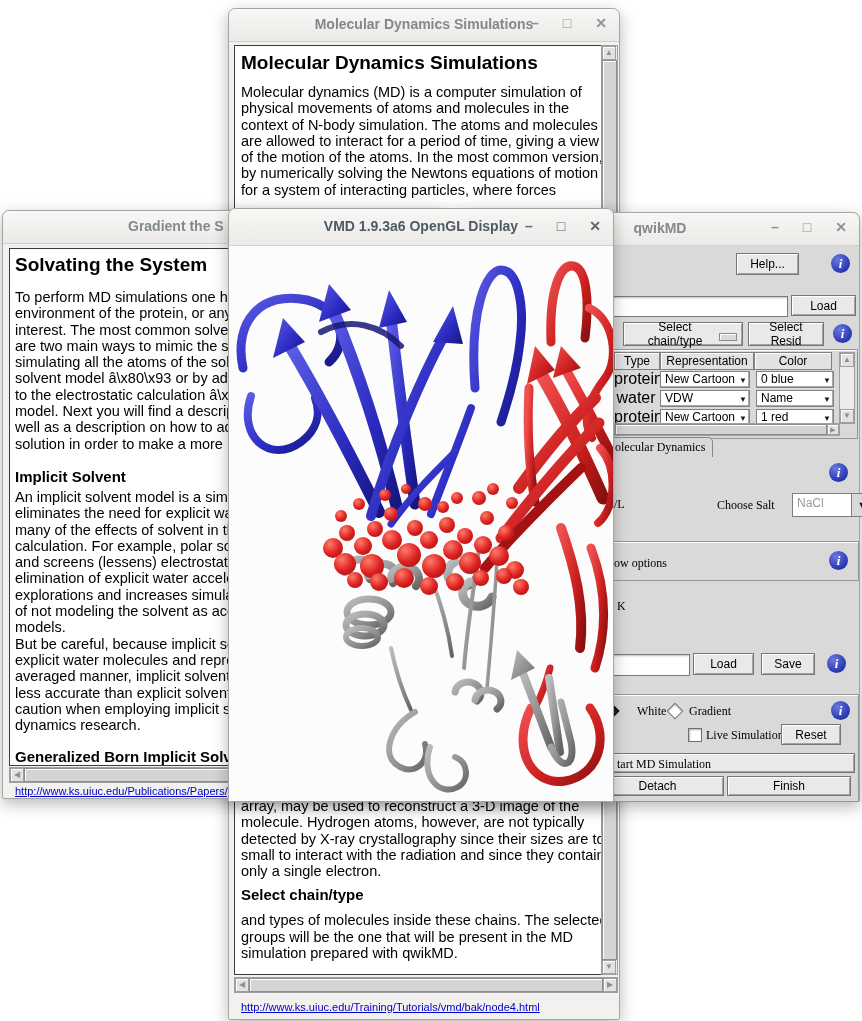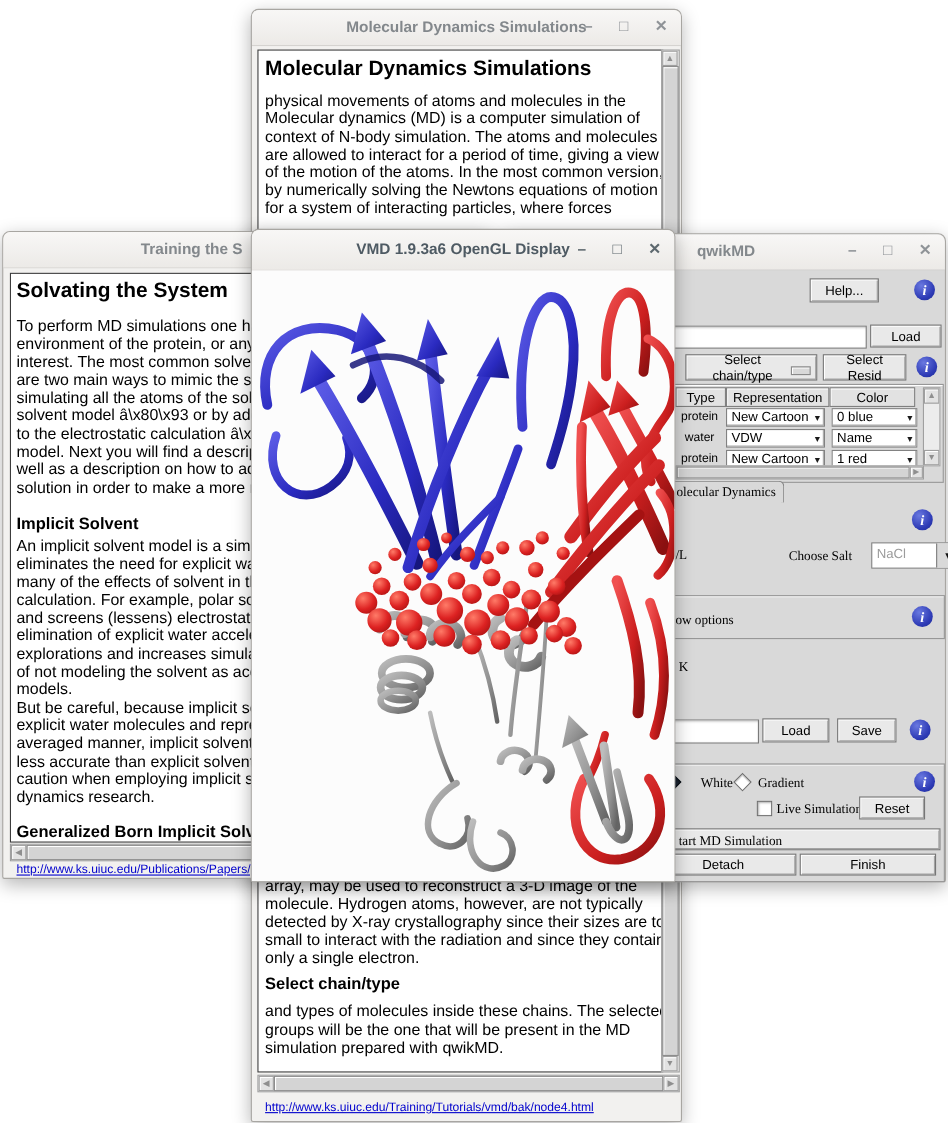--- a/index.html
+++ b/index.html
@@ -41,21 +41,21 @@
         color:#fff;font:italic bold 13px "Liberation Serif",serif;
         display:flex;align-items:center;justify-content:center;}
   .lbl{position:absolute;font-size:12px;white-space:nowrap;font-family:Liberation Serif, serif;}
   .frame{position:absolute;border:1px solid #979797;box-shadow:inset 1px 1px 0 #ffffff;}
   .tktab{position:absolute;background:#d9d9d9;border:1px solid #878787;border-bottom:none;
          border-radius:5px 5px 0 0;}
   .thead{position:relative;height:18px;}
   .hcell{position:absolute;top:0;height:16px;background:#e2e2e2;border:1px solid #808080;
          box-shadow:inset 1px 1px 0 #fff;text-align:center;font-size:12px;line-height:16px;}
   .trow{position:relative;height:19px;}
-  .tc{position:absolute;font-size:11px;line-height:18px;}
+  .tc{position:absolute;font-size:16px;line-height:18px;}
   .tc-type{left:2px;width:44px;text-align:center;}
   .optcell{position:absolute;top:1px;height:15px;background:#fff;border:1px solid #828282;
            box-shadow:inset -1px -1px 0 #aaa;font-size:12px;line-height:14px;padding-left:4px;
            white-space:nowrap;overflow:hidden;}
   .optcell .optarrow{position:absolute;right:2px;top:2px;font-size:8px;color:#1a1a1a;}
   .tc-rep{left:48px;width:84px;}
   .tc-col{left:144px;width:72px;}
   .combo{position:absolute;background:#fff;border:1px solid #7e7e7e;}
   .combo .val{position:absolute;left:4px;top:2px;color:#9b9b9b;font-size:12px;}
   .combo .cbtn{position:absolute;right:0;top:0;bottom:0;width:20px;background:#d9d9d9;
@@ -78,22 +78,22 @@
     <span class="title">Molecular Dynamics Simulations</span>
     <span class="tb-buttons">
       <span>–</span>
       <span>□</span>
       <span>✕</span>
     </span>
   </div>
   <div class="doc" style="left:5px;top:36px;width:367px;height:928px;">
     <div class="doc-h1" style="left:6px;top:6px;">Molecular Dynamics Simulations</div>
     <div class="lines" style="left:6px;top:38px;">
+        <div class="tl">Molecular dynamics (MD) is a computer simulation of</div>
         <div class="tl">physical movements of atoms and molecules in the</div>
-        <div class="tl">Molecular dynamics (MD) is a computer simulation of</div>
         <div class="tl">context of N-body simulation. The atoms and molecules</div>
         <div class="tl">are allowed to interact for a period of time, giving a view</div>
         <div class="tl">of the motion of the atoms. In the most common version,</div>
         <div class="tl">by numerically solving the Newtons equations of motion</div>
         <div class="tl">for a system of interacting particles, where forces</div>
       </div>
     <div style="position:absolute;left:6px;top:752px;">
       <div class="lines" style="position:static;">
           <div class="tl">array, may be used to reconstruct a 3-D image of the</div>
           <div class="tl">molecule. Hydrogen atoms, however, are  not typically</div>
@@ -117,21 +117,21 @@
   <div class="sb" style="left:5px;top:968px;width:382px;height:14px;">
     <span class="arr" style="left:0;top:0;">◀</span>
     <span class="thumb" style="left:14px;top:0;right:14px;bottom:0;"></span>
     <span class="arr" style="right:0;top:0;">▶</span>
   </div>
   <a class="linkrow" style="left:12px;top:992px;">http://www.ks.uiuc.edu/Training/Tutorials/vmd/bak/node4.html</a>
 </div>
 
 <div class="window" id="solv-window" style="left:2px;top:210px;width:440px;height:587px;z-index:2;">
   <div class="titlebar">
-    <span class="title" style="left:125px;right:auto;text-align:left;">Training the S</span>
+    <span class="title" style="left:125px;right:auto;text-align:left;">Gradient the S</span>
     <span class="tb-buttons">
       <span>–</span>
       <span>□</span>
       <span>✕</span>
     </span>
   </div>
   <div class="doc" style="left:6px;top:37px;width:410px;height:516px;">
     <div class="doc-h1" style="left:5px;top:5px;">Solvating the System</div>
     <div class="lines" style="left:5px;top:40px;">
         <div class="tl">To perform MD simulations one ha</div>

